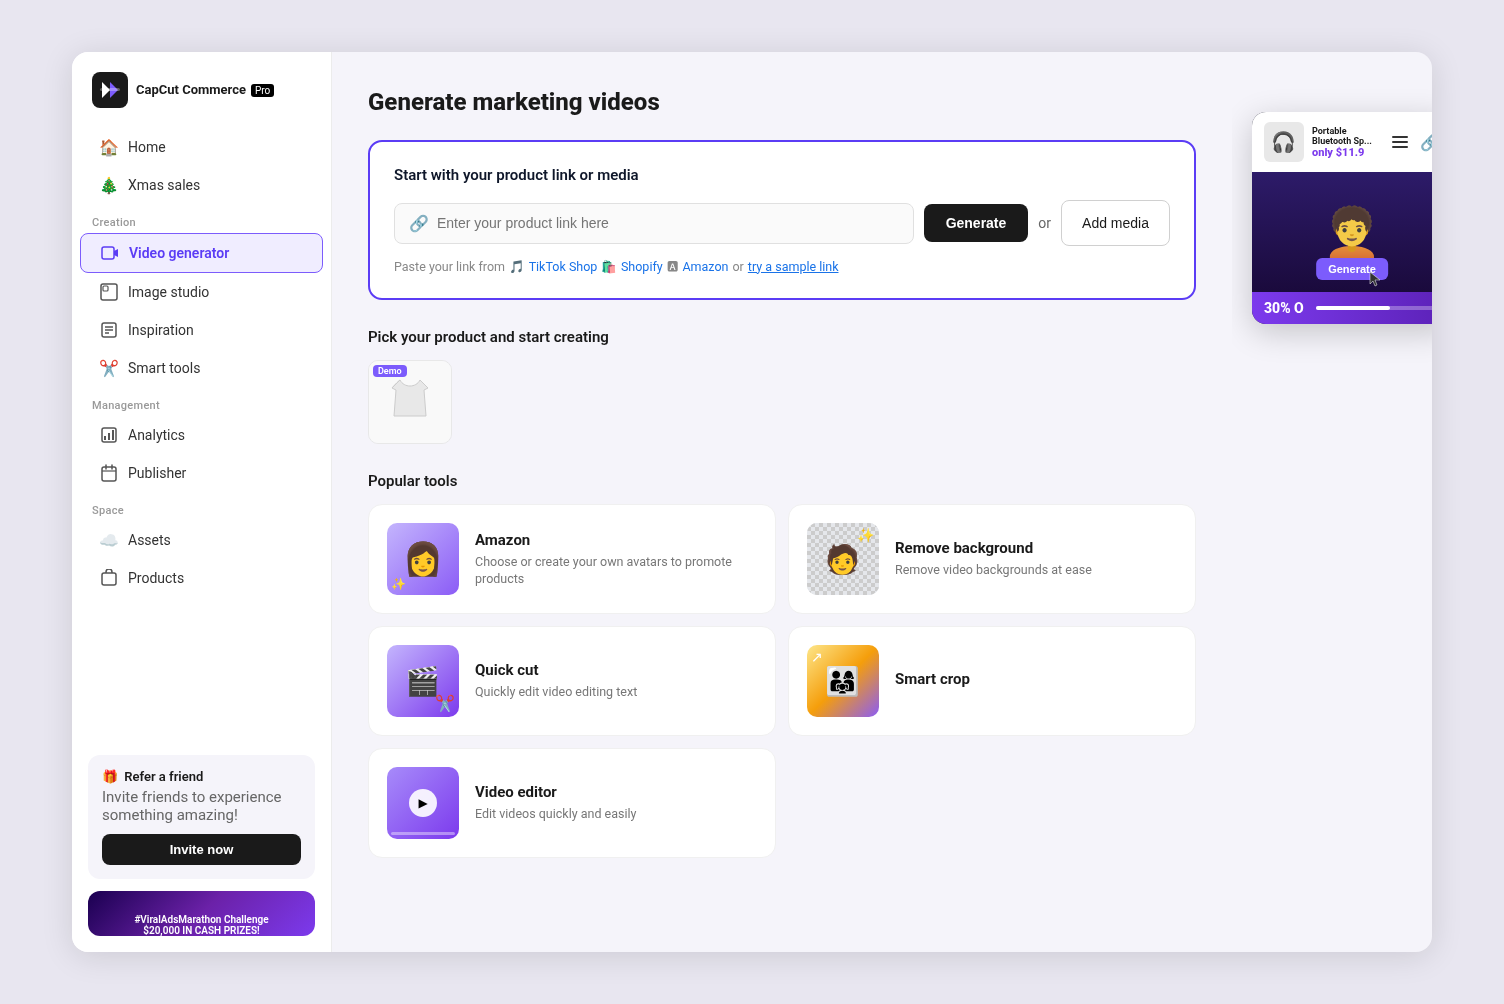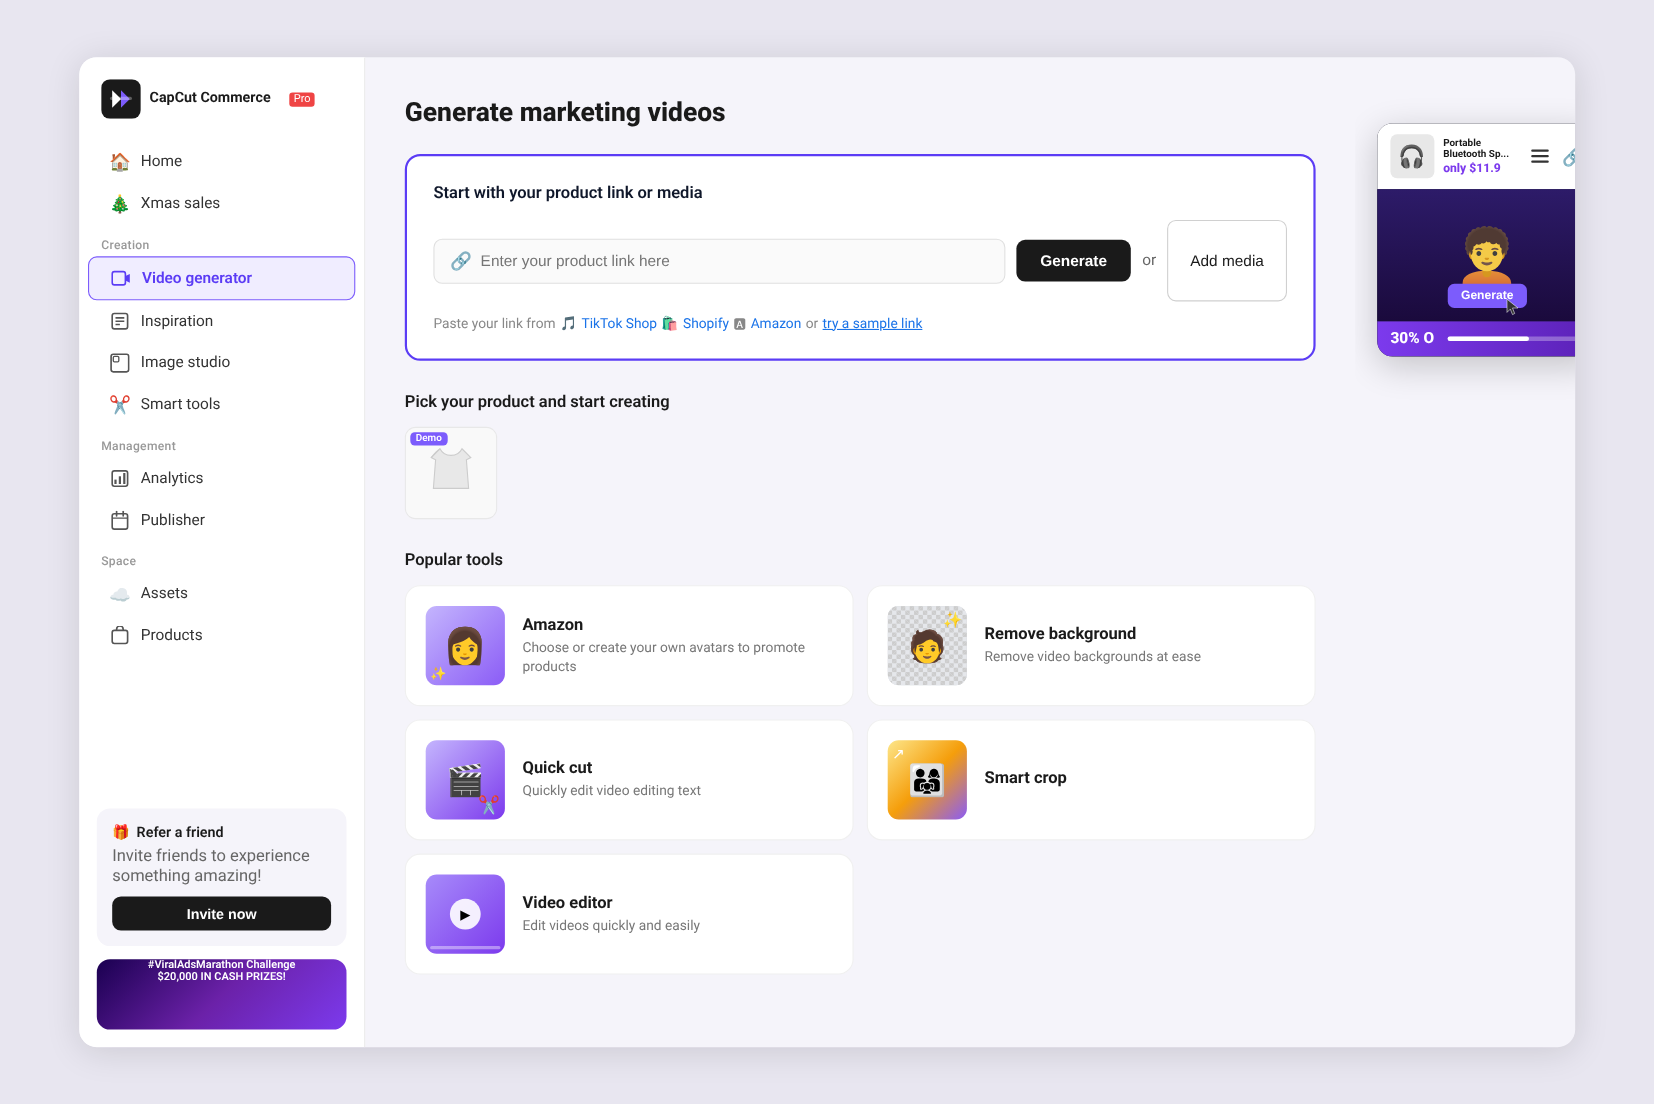--- a/index.html
+++ b/index.html
@@ -45,25 +45,25 @@
       height: 36px;
     }
     .logo-text {
       font-size: 13px;
       font-weight: 700;
       color: #1a1a1a;
       line-height: 1.2;
     }
     .logo-pro {
       font-size: 10px;
-      background: #ef4444;
+      background: #000000;
       color: #fff;
       border-radius: 3px;
       padding: 1px 4px;
-      margin-left: 14px;
+      margin-left: 2px;
     }
     .nav-item {
       display: flex;
       align-items: center;
       gap: 10px;
       padding: 10px 20px;
       font-size: 14px;
       color: #333;
       cursor: pointer;
       border-radius: 8px;
@@ -122,24 +122,24 @@
       border-radius: 8px;
       padding: 8px 16px;
       font-size: 13px;
       font-weight: 600;
       cursor: pointer;
       width: 100%;
     }
     .promo-banner {
       border-radius: 12px;
       overflow: hidden;
-      height: 64px;
+      height: 45px;
       background: linear-gradient(135deg, #1a0050 0%, #6b21a8 50%, #7c3aed 100%);
       display: flex;
-      align-items: flex-start;
+      align-items: flex-end;
       justify-content: center;
       position: relative;
     }
     .promo-banner-text {
       color: #fff;
       font-size: 10px;
       font-weight: 600;
       text-align: center;
       z-index: 1;
     }
@@ -211,21 +211,21 @@
     }
     .or-text {
       font-size: 14px;
       color: #666;
     }
     .add-media-btn {
       background: #fff;
       color: #1a1a1a;
       border: 1.5px solid #d0d0d0;
       border-radius: 8px;
-      padding: 28px 20px;
+      padding: 14px 20px;
       font-size: 14px;
       font-weight: 500;
       cursor: pointer;
       white-space: nowrap;
     }
     .paste-hint {
       font-size: 12.5px;
       color: #888;
       display: flex;
       align-items: center;
@@ -515,36 +515,36 @@
         <svg width="18" height="18" viewBox="0 0 18 18" fill="none">
           <rect x="1" y="3" width="12" height="12" rx="2" stroke="#5b3cf5" stroke-width="1.5"></rect>
           <path d="M13 7l4-2v8l-4-2V7z" fill="#5b3cf5"></path>
         </svg>
       </span>
       <span>Video generator</span>
     </div>
     <div class="nav-item">
       <span class="nav-icon">
         <svg width="18" height="18" viewBox="0 0 18 18" fill="none">
+          <rect x="1" y="1" width="16" height="16" rx="2" stroke="#555" stroke-width="1.5"></rect>
+          <rect x="3" y="3" width="5" height="5" rx="1" stroke="#555" stroke-width="1.2"></rect>
+        </svg>
+      </span>
+      <span>Image studio</span>
+    </div>
+    <div class="nav-item">
+      <span class="nav-icon">
+        <svg width="18" height="18" viewBox="0 0 18 18" fill="none">
           <rect x="2" y="2" width="14" height="14" rx="2" stroke="#555" stroke-width="1.5"></rect>
           <line x1="5" y1="9" x2="13" y2="9" stroke="#555" stroke-width="1.5"></line>
           <line x1="5" y1="6" x2="13" y2="6" stroke="#555" stroke-width="1.5"></line>
           <line x1="5" y1="12" x2="9" y2="12" stroke="#555" stroke-width="1.5"></line>
         </svg>
       </span>
       <span>Inspiration</span>
-    </div>
-    <div class="nav-item">
-      <span class="nav-icon">
-        <svg width="18" height="18" viewBox="0 0 18 18" fill="none">
-          <rect x="1" y="1" width="16" height="16" rx="2" stroke="#555" stroke-width="1.5"></rect>
-          <rect x="3" y="3" width="5" height="5" rx="1" stroke="#555" stroke-width="1.2"></rect>
-        </svg>
-      </span>
-      <span>Image studio</span>
     </div>
     <div class="nav-item">
       <span class="nav-icon">✂️</span>
       <span>Smart tools</span>
     </div>
 
     <div class="section-label">Management</div>
 
     <div class="nav-item">
       <span class="nav-icon">

